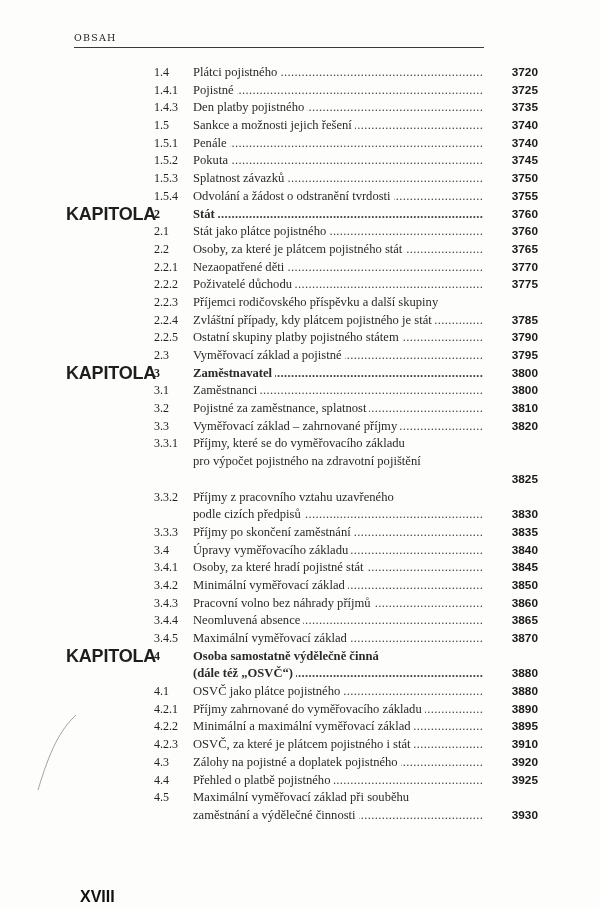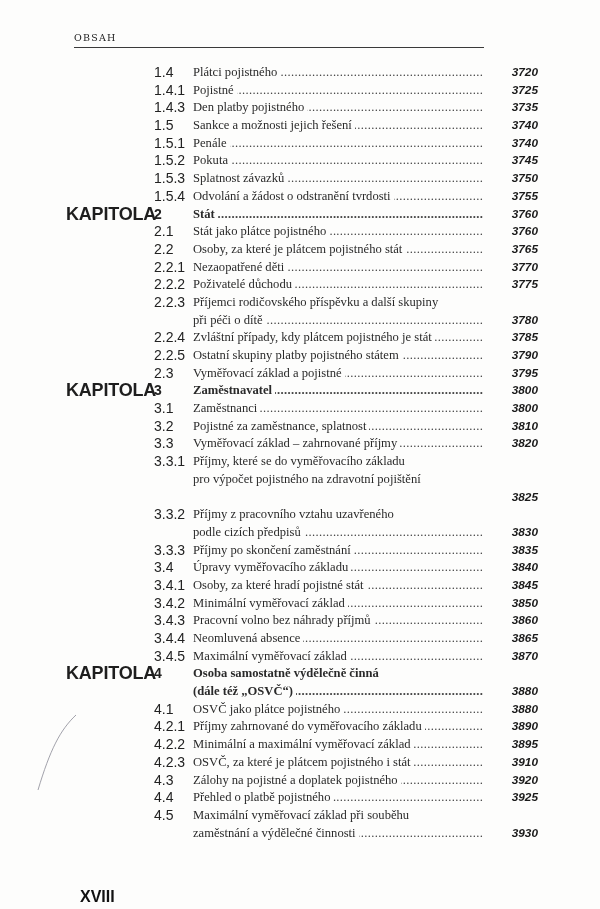--- a/index.html
+++ b/index.html
@@ -16,35 +16,35 @@
   }
   .toc { position: absolute; left: 0; top: 64px; width: 600px; }
   .row {
     position: relative; height: 17.7px; line-height: 17.7px; font-size: 12.6px; white-space: nowrap;
   }
   .row .kap {
     position: absolute; left: 66px; font-family: "Liberation Sans", sans-serif; font-weight: bold;
     font-size: 18px; letter-spacing: -0.2px;
   }
   .row .num {
-    position: absolute; left: 154px; font-family: Liberation Sans, sans-serif; font-size: 14px; color: #222;
+    position: absolute; left: 154px; font-family: Liberation Serif, serif; font-size: 12px; color: #222;
   }
   .row.chapter .num { font-weight: bold; }
   .row .title {
     position: absolute; left: 193px; right: 117px; overflow: hidden; color: #2a2a2a;
   }
   .row.chapter .title { font-weight: bold; }
   .row .title .txt { background: #fdfdfc; padding-right: 3px; position: relative; z-index: 1; }
   .row .title.dotted::after {
     content: ". . . . . . . . . . . . . . . . . . . . . . . . . . . . . . . . . . . . . . . . . . . . . . . . . . . . . . . . . . . . . . . . . . . . . . . . . . . . . . . . . . .";
     position: absolute; left: 0; top: 0; white-space: nowrap; letter-spacing: -1.4px; color: #444;
   }
   .row .page {
     position: absolute; right: 62px; font-family: "Liberation Sans", sans-serif; font-weight: bold;
-    font-size: 11.8px; color: #1a1a1a; font-style: italic;
+    font-size: 11.8px; color: #1a1a1a;
   }
   .footer-pg {
     position: absolute; left: 80px; top: 888px; font-family: "Liberation Sans", sans-serif; font-weight: bold;
     font-size: 16px; color: #111;
   }
   .pen-mark {
     position: absolute; left: 30px; top: 710px; width: 50px; height: 90px;
   }
 </style>
 </head>
@@ -118,24 +118,20 @@
     <div class="row">
       <span class="num">2.2.2</span>
       <span class="title dotted"><span class="txt">Poživatelé důchodu</span></span>
       <span class="page">3775</span>
     </div>
     <div class="row">
       <span class="num">2.2.3</span>
       <span class="title"><span class="txt">Příjemci rodičovského příspěvku a další skupiny</span></span>
     </div>
     <div class="row">
-      <span class="title dotted"><span class="txt">při péči o dítě</span></span>
-      <span class="page">3780</span>
-    </div>
-    <div class="row">
       <span class="num">2.2.4</span>
       <span class="title dotted"><span class="txt">Zvláštní případy, kdy plátcem pojistného je stát</span></span>
       <span class="page">3785</span>
     </div>
     <div class="row">
       <span class="num">2.2.5</span>
       <span class="title dotted"><span class="txt">Ostatní skupiny platby pojistného státem</span></span>
       <span class="page">3790</span>
     </div>
     <div class="row">

